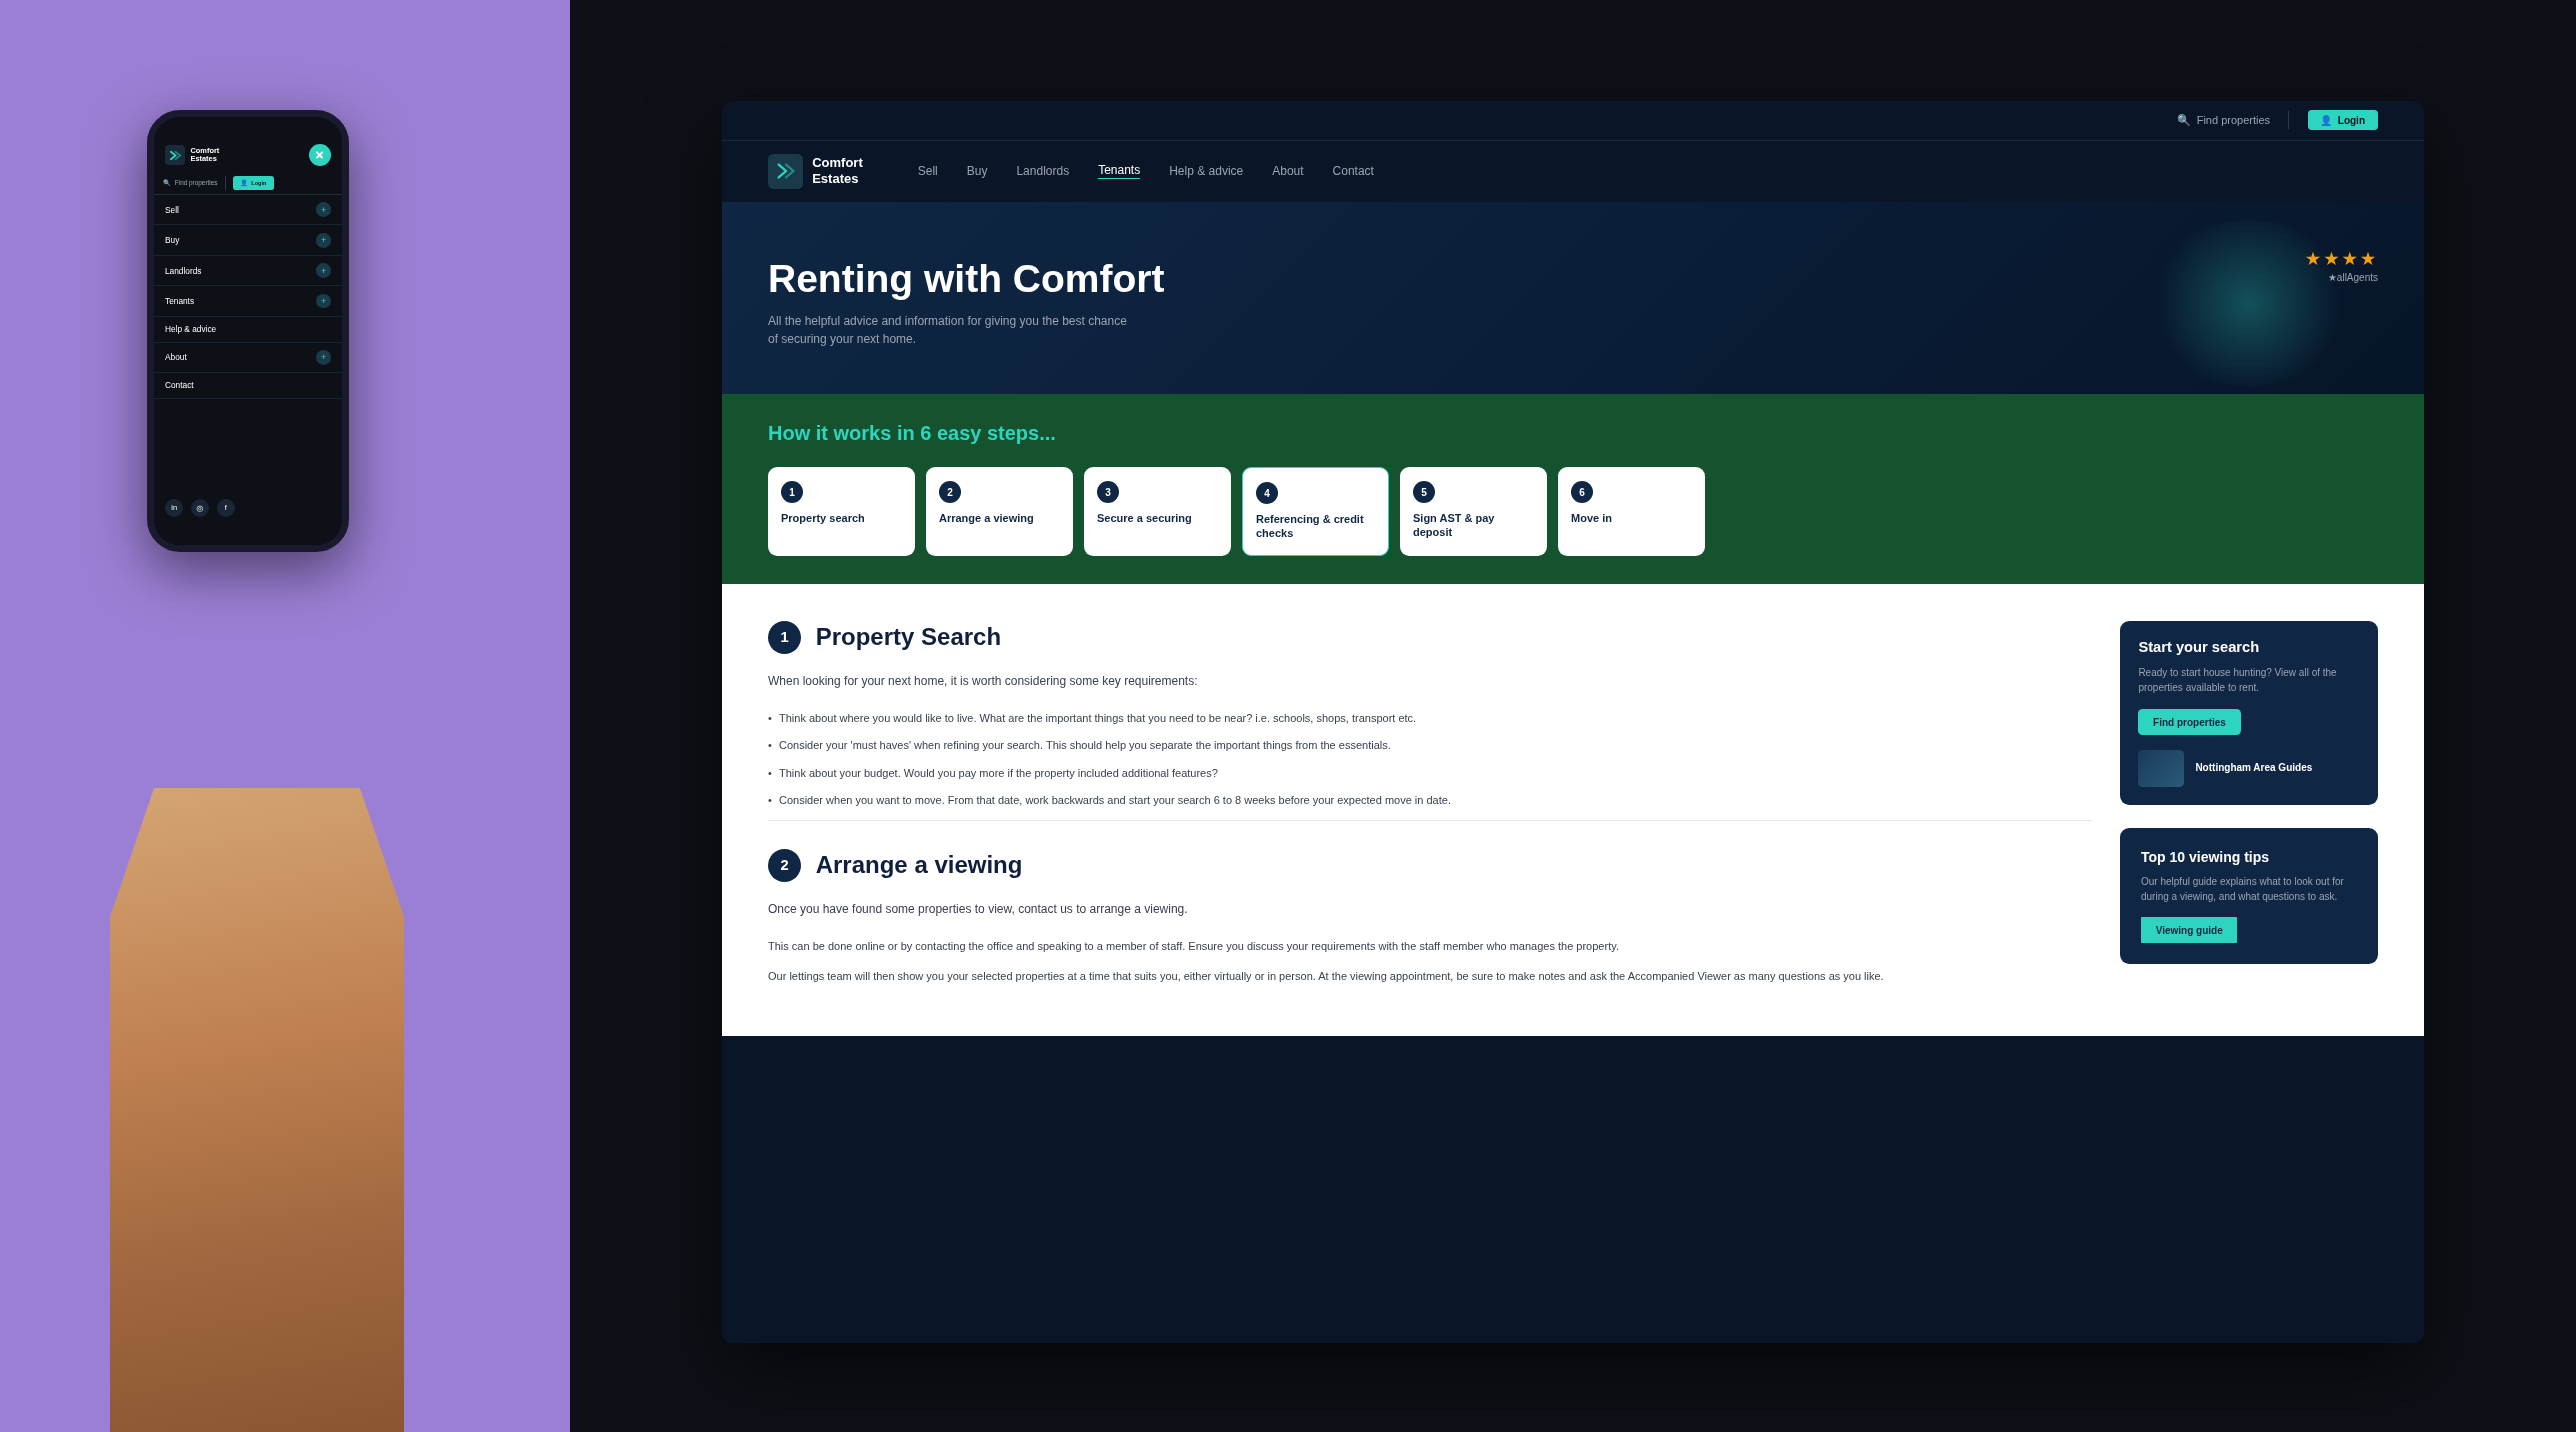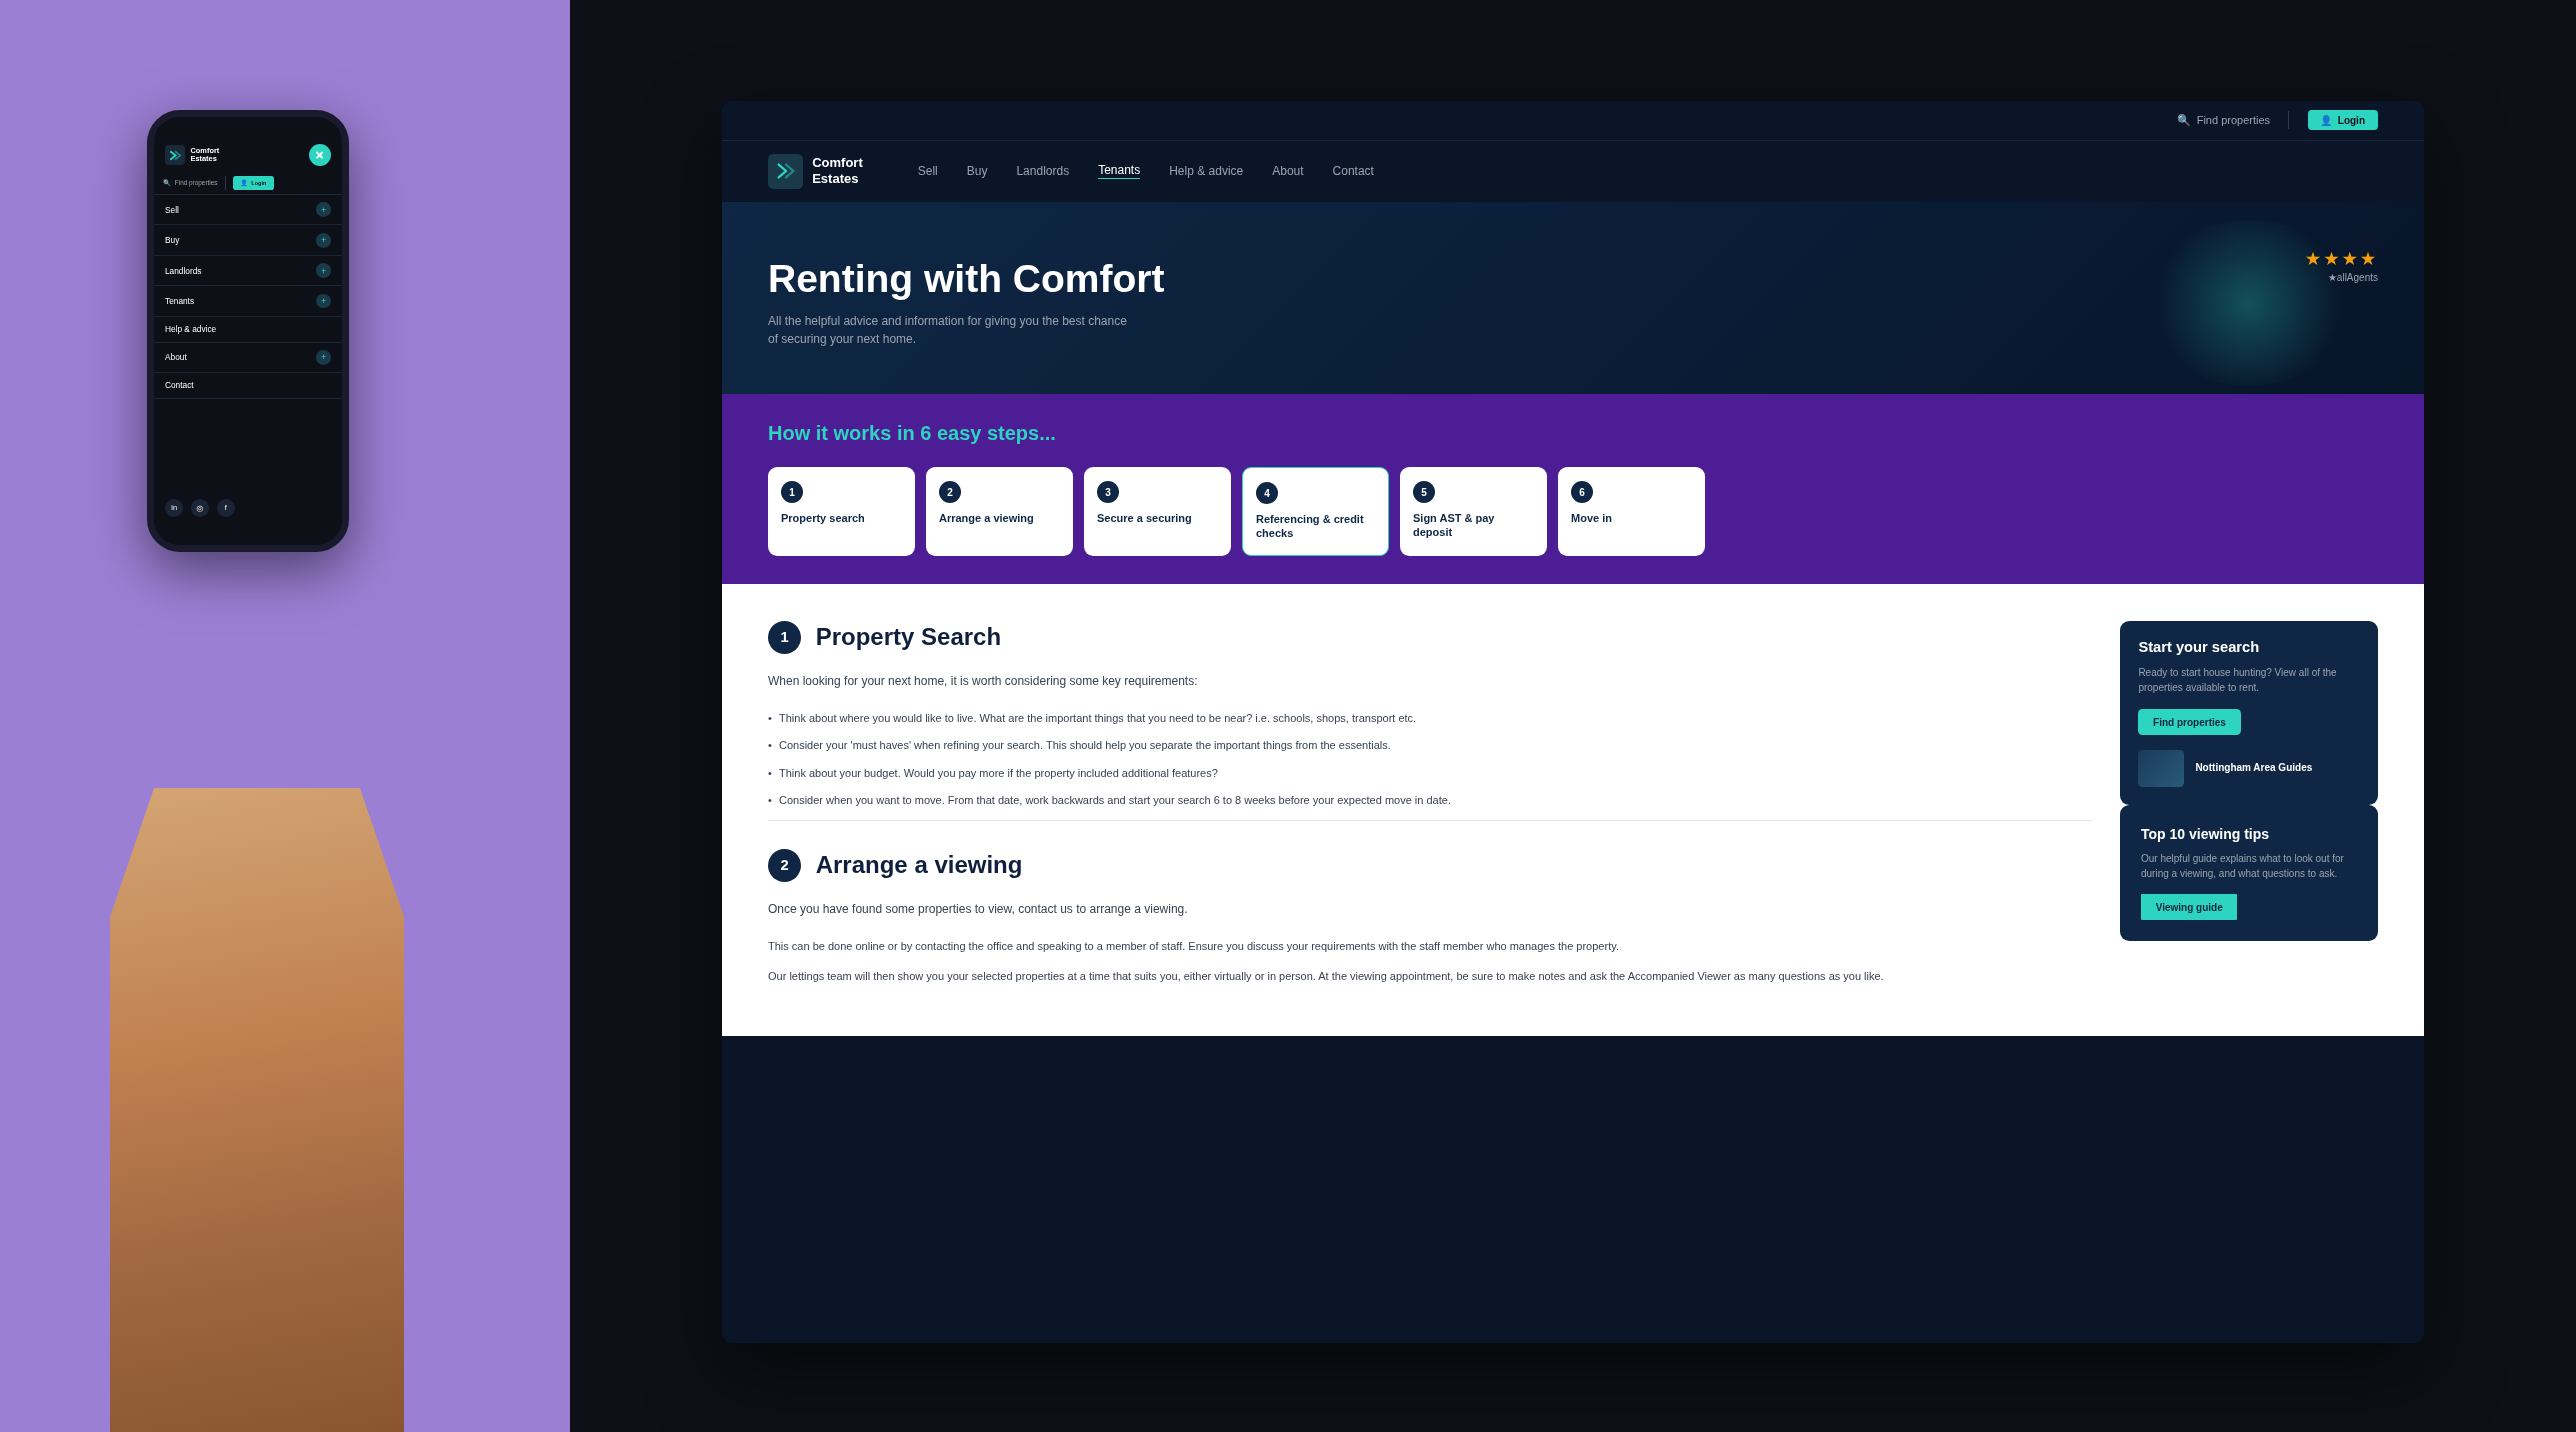--- a/index.html
+++ b/index.html
@@ -370,21 +370,21 @@
     }
 
     .allagents-text {
       color: #9ca3af;
       font-size: 10px;
       margin-top: 2.8px;
     }
 
     
     .steps-section {
-      background: #4c1d95;
+      background: #14532d;
       padding: 28px 46px;
     }
 
     .steps-title {
       color: #2dd4bf;
       font-size: 20px;
       font-weight: 700;
       margin-bottom: 22px;
     }
 
@@ -506,21 +506,21 @@
       border-top: 0.9px solid #e5e7eb;
       padding-top: 28px;
       margin-top: 9.2px;
     }
 
     
     .sidebar-card {
       background: #0f2744;
       border-radius: 9.2px;
       padding: 18.4px;
-      margin-bottom: 0;
+      margin-bottom: 23px;
     }
 
     .sidebar-card-title {
       color: white;
       font-size: 14.7px;
       font-weight: 700;
       margin-bottom: 9.2px;
     }
 
     .sidebar-card-text {

